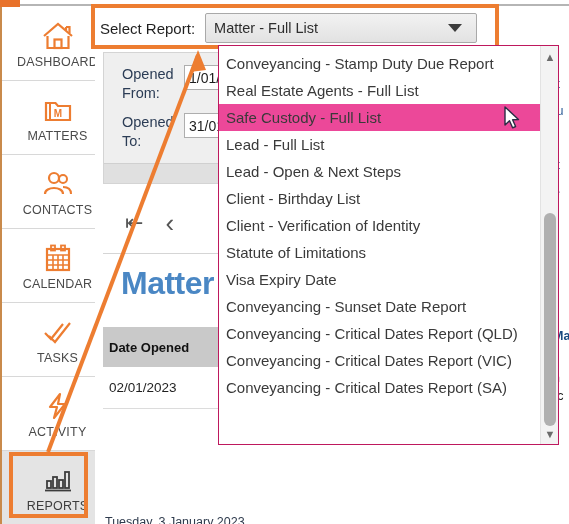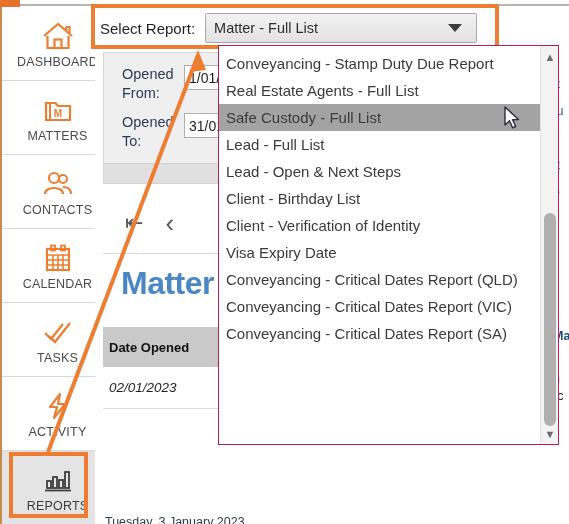--- a/index.html
+++ b/index.html
@@ -77,21 +77,21 @@
   .tbl-head {
     position:absolute; left:8px; top:320px; width:210px; height:40px;
     background:#c9c9c9; display:flex; align-items:center;
   }
   .tbl-head .th {
     font-size:13px; font-weight:bold; color:#111; padding-left:6px;
     font-family:"Liberation Sans", sans-serif;
   }
   .tbl-row {
     position:absolute; left:8px; top:360px; width:210px; height:42px;
-    background:#fff; border-bottom:1px solid #dcdcdc; display:flex; align-items:center;font-style:italic;
+    background:#fff; border-bottom:1px solid #dcdcdc; display:flex; align-items:center;
   }
   .tbl-row .td { font-size:13.5px; color:#1f1f1f; padding-left:6px; font-family:"Liberation Sans", sans-serif; }
 
   .status-date {
     position:absolute; left:10px; top:508px; font-size:12.5px; color:#2f3b4d;
     font-family:"Liberation Sans", sans-serif;
   }
 
   
   .clip-col { position:absolute; right:0px; width:16px; font-size:12.5px; color:#2b5c96; font-family:"Liberation Sans", sans-serif; overflow:hidden; white-space:nowrap; }
@@ -123,21 +123,21 @@
     position:absolute; left:218px; top:45px; width:341px; height:400px;
     background:#fff; border:1px solid #be185d; z-index:35;
     display:flex;
   }
   .dd-list { flex:1; padding-top:4px; overflow:hidden; }
   .dd-item {
     height:27px; line-height:27px; padding-left:7px;
     font-size:15px; color:#3a3a3a; white-space:nowrap; cursor:default;
     font-family:"Liberation Sans", sans-serif;
   }
-  .dd-item.sel { background:#a3a3a3; }
+  .dd-item.sel { background:#ec4899; }
 
   .dd-scroll {
     width:18px; background:#f3f3f3; border-left:1px solid #e2e2e2;
     position:relative; cursor:pointer;
   }
   .dd-arrow { position:absolute; left:0; width:18px; height:17px; display:flex; align-items:center; justify-content:center; color:#6b6b6b; font-size:11px; }
   .dd-arrow.up { top:2px; }
   .dd-arrow.down { bottom:2px; }
   .dd-thumb {
     position:absolute; left:3px; top:167px; width:12px; height:213px;
@@ -297,21 +297,23 @@
 
   <div class="dropdown">
     <div class="dd-list">
       <div class="dd-item">Conveyancing - Stamp Duty Due Report</div>
       <div class="dd-item">Real Estate Agents - Full List</div>
       <div class="dd-item sel">Safe Custody - Full List</div>
       <div class="dd-item">Lead - Full List</div>
       <div class="dd-item">Lead - Open &amp; Next Steps</div>
       <div class="dd-item">Client - Birthday List</div>
       <div class="dd-item">Client - Verification of Identity</div>
+      <div class="dd-item">Statute of Limitations</div>
       <div class="dd-item">Visa Expiry Date</div>
+      <div class="dd-item">Conveyancing - Sunset Date Report</div>
       <div class="dd-item">Conveyancing - Critical Dates Report (QLD)</div>
       <div class="dd-item">Conveyancing - Critical Dates Report (VIC)</div>
       <div class="dd-item">Conveyancing - Critical Dates Report (SA)</div>
     </div>
     <div class="dd-scroll">
       <div class="dd-arrow up">▲</div>
       <div class="dd-thumb"></div>
       <div class="dd-arrow down">▼</div>
     </div>
   </div>

